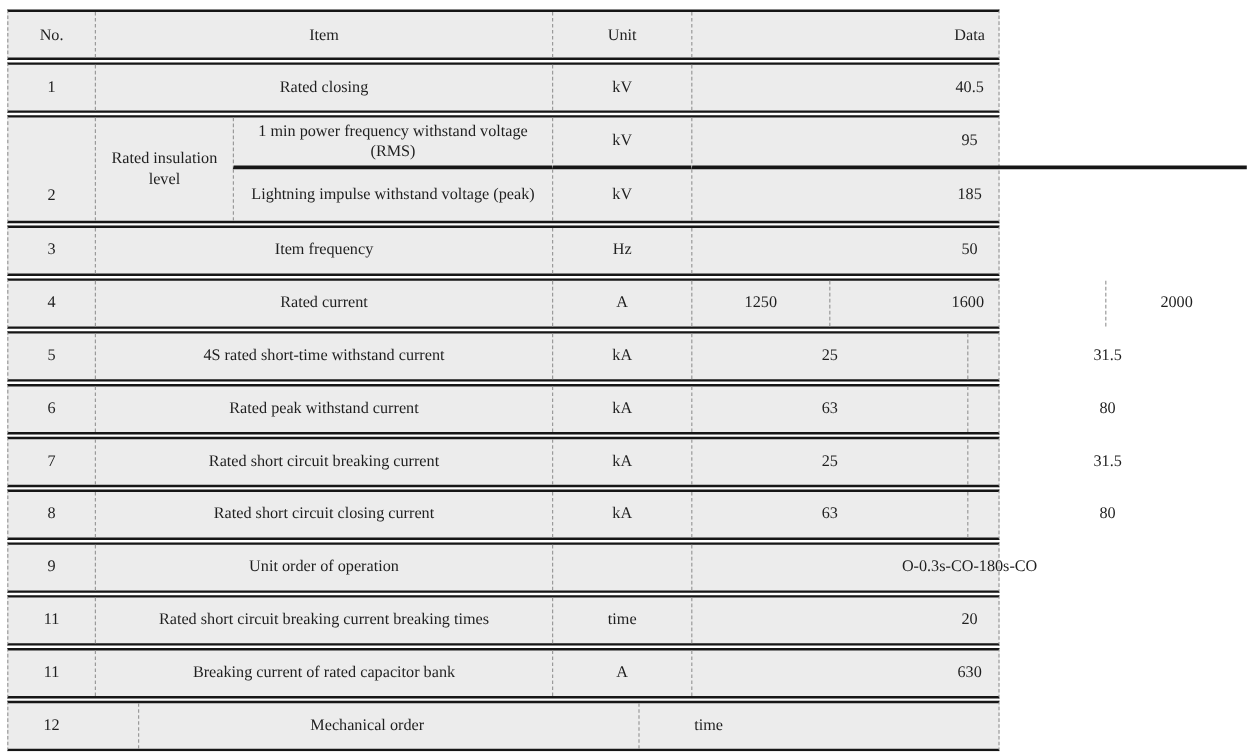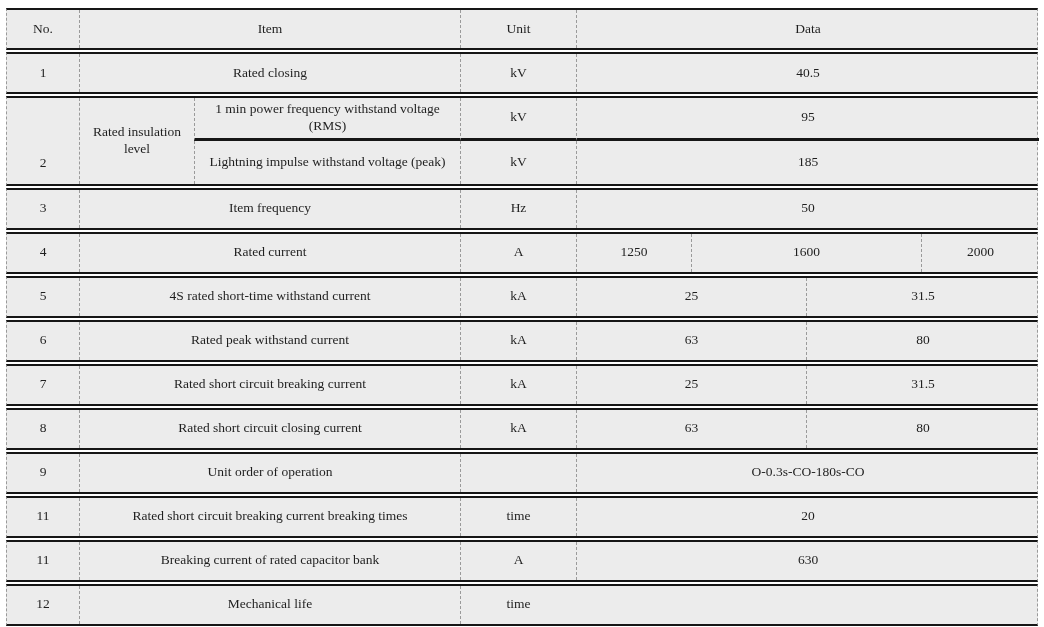--- a/index.html
+++ b/index.html
@@ -5,37 +5,37 @@
   html, body {
     margin: 0;
     padding: 0;
     background: #ffffff;
     font-family: "Liberation Serif", "DejaVu Serif", serif;
     color: #1f1f1f;
   }
   * { box-sizing: border-box; }
 
   .spec-table {
-    width: 1032px;
+    width: 827px;
     margin: 8px 0 0 6px;
     font-size: 13.5px;
     line-height: 1.25;
   }
 
   
   .trow {
     display: grid;
     background: #ececec;
     border-top: 2px solid #161616;
     border-bottom: 2px solid #161616;
     border-left: 1px dashed #9a9a9a;
     border-right: 1px dashed #9a9a9a;
     margin-bottom: 2px;
   }
-  .trow:last-child { margin-bottom: 0; }
+  .trow:last-child { margin-bottom: 0; gap: 36px; }
 
   
   .cols-std  { grid-template-columns: 72px 381px 116px 463px; }
   .cols-r2   { grid-template-columns: 72px 115px 266px 116px 463px; grid-template-rows: 1fr 1fr; }
   .cols-r4   { grid-template-columns: 72px 381px 116px 115px 230px 118px; }
   .cols-2d   { grid-template-columns: 72px 381px 116px 230px 233px; }
 
   .c {
     display: flex;
     align-items: center;
@@ -149,17 +149,17 @@
 
   <div class="trow cols-std">
     <div class="c">11</div>
     <div class="c bl">Breaking current of rated capacitor bank</div>
     <div class="c bl">A</div>
     <div class="c bl">630</div>
   </div>
 
   <div class="trow cols-std">
     <div class="c">12</div>
-    <div class="c bl">Mechanical life</div>
+    <div class="c bl">Mechanical order</div>
     <div class="c bl">time</div>
   </div>
 
 </div>
 
 </body></html>

